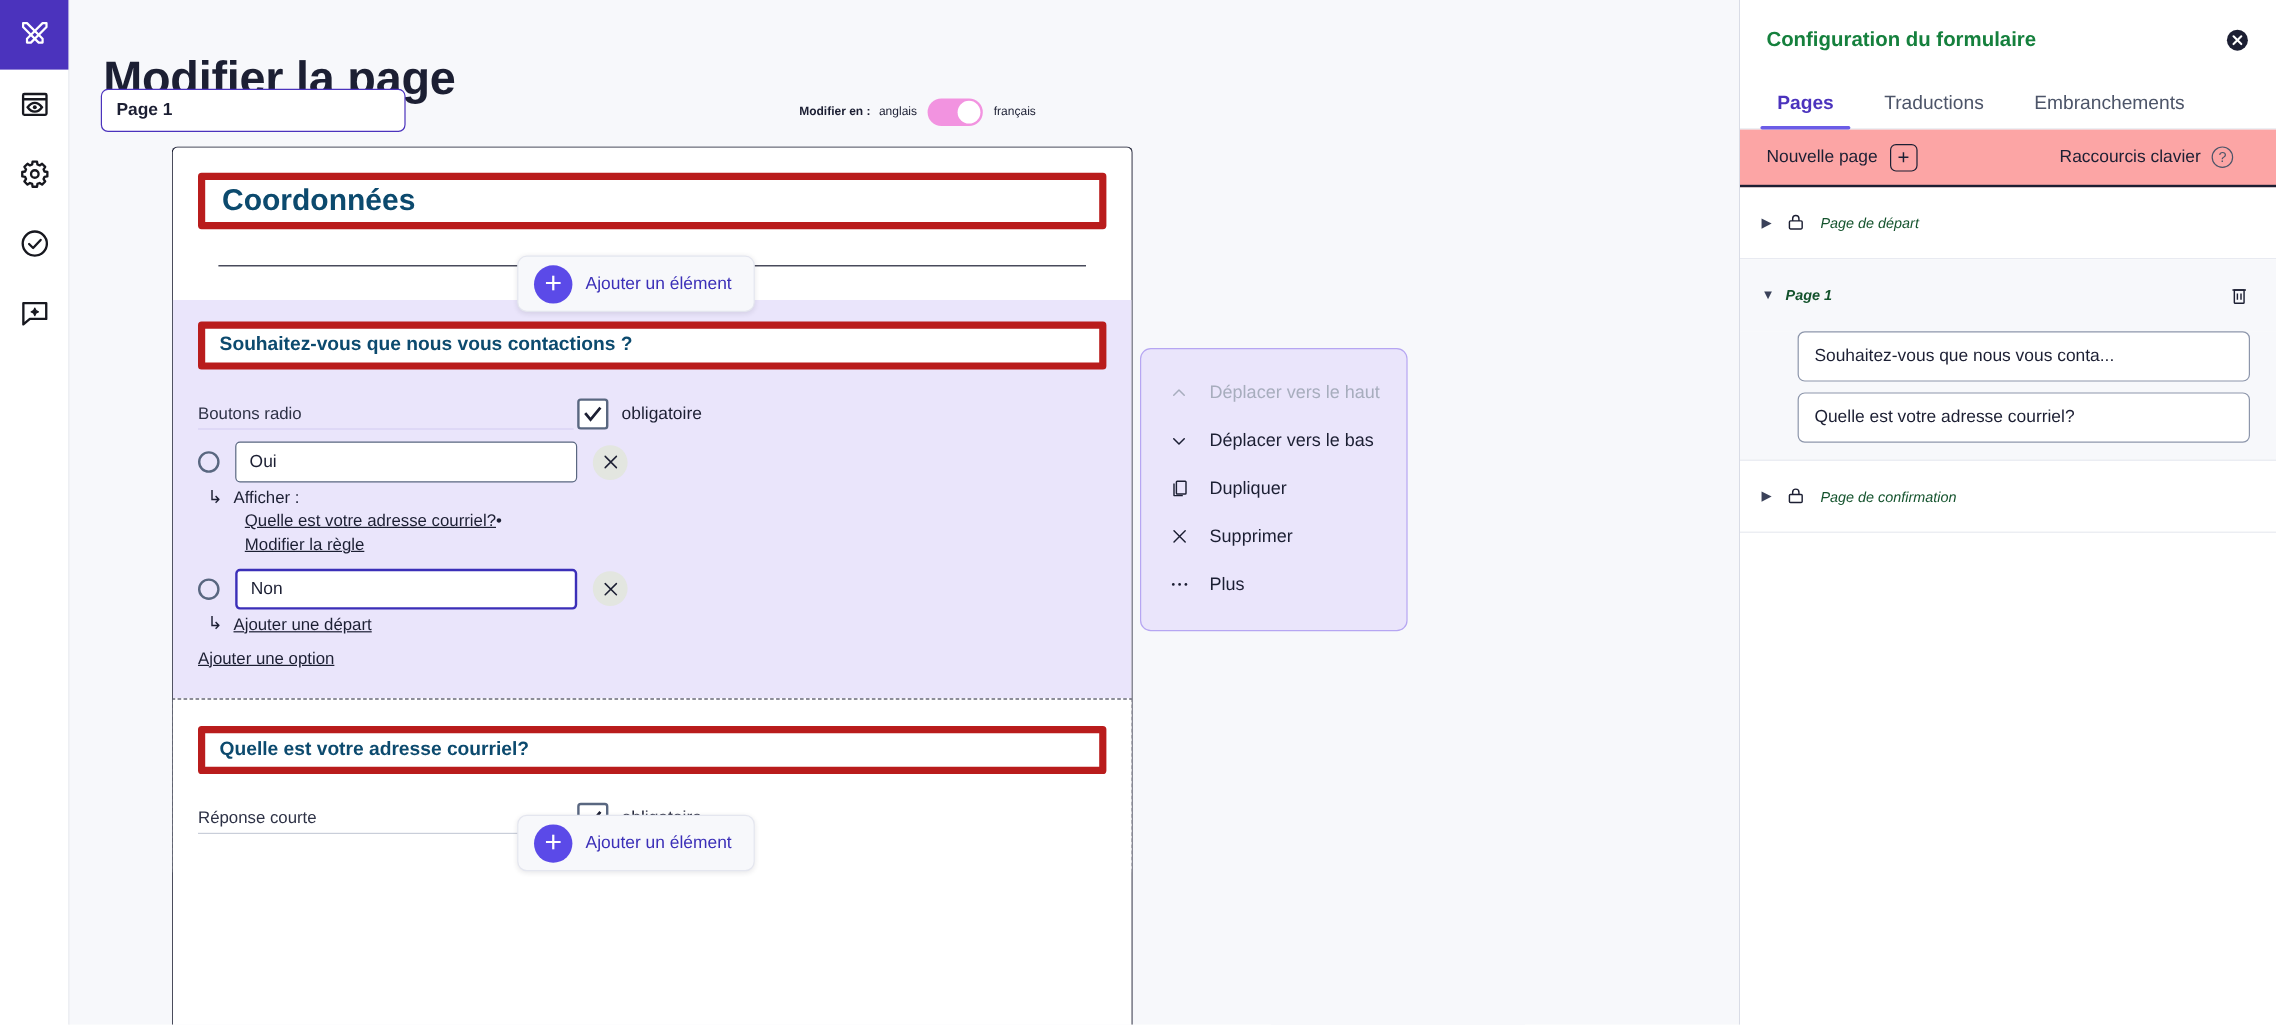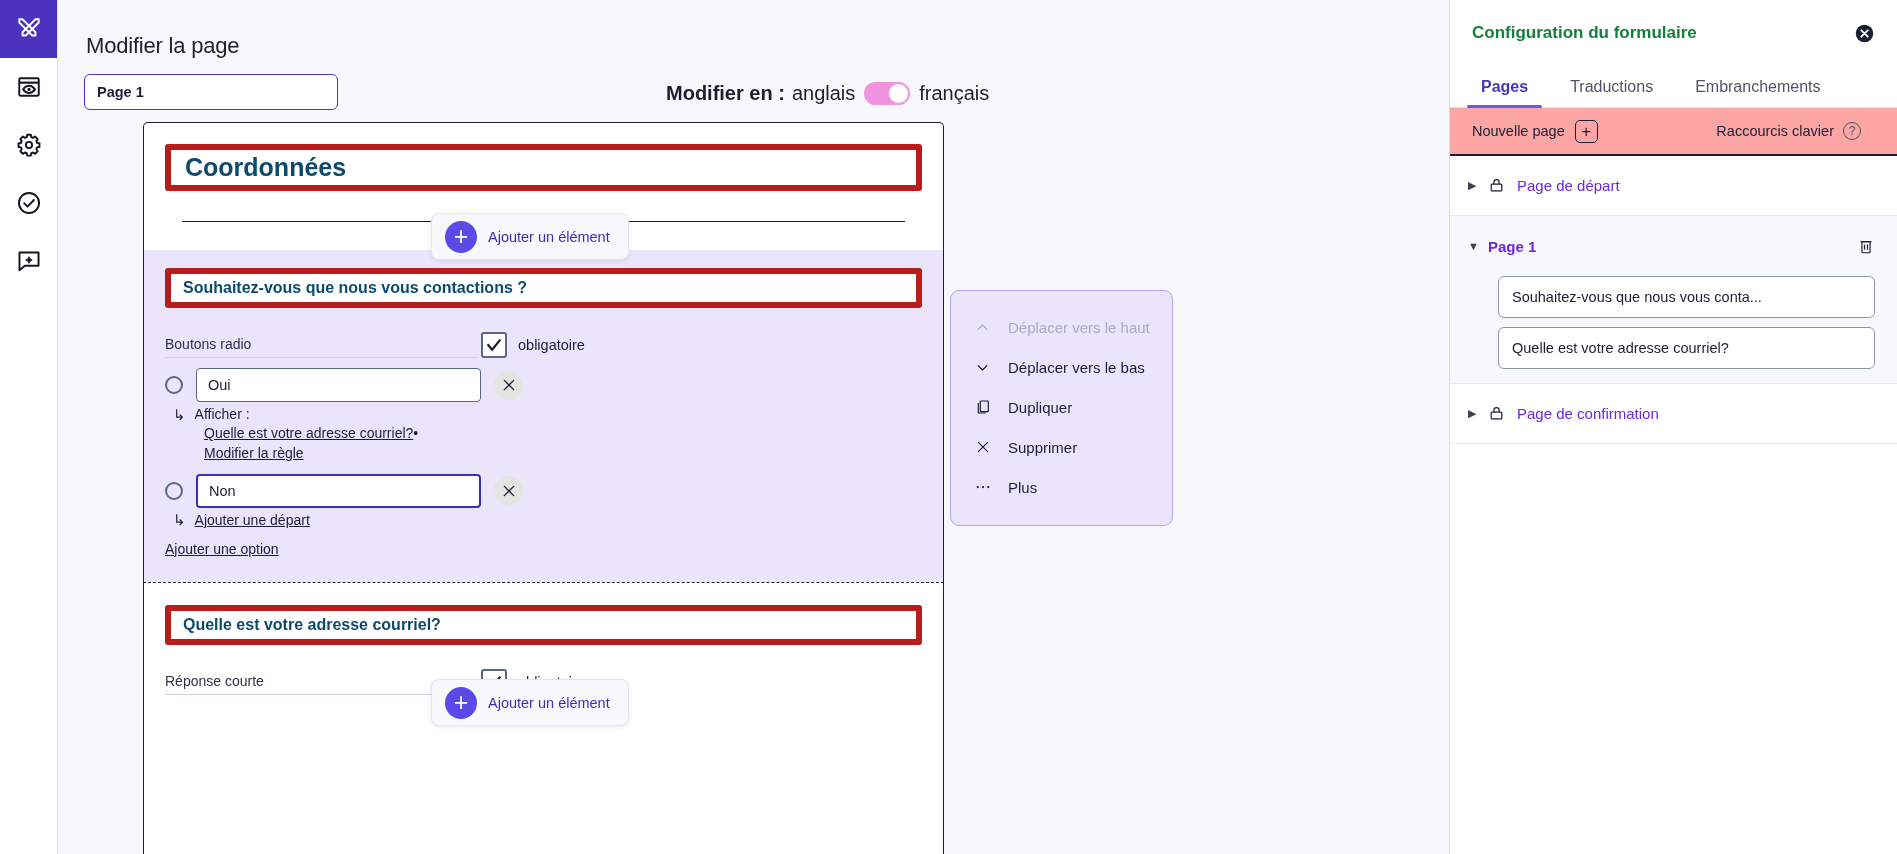--- a/index.html
+++ b/index.html
@@ -44,22 +44,22 @@
   .center {
     position: relative;
     flex: 1;
     height: 854px;
     background: #f7f8fb;
     overflow: hidden;
   }
   .page-title {
     position: absolute;
     left: 28px; top: 18px;
-    font-size: 22px;
-    font-weight: 400;
+    font-size: 39px;
+    font-weight: 700;
     letter-spacing: -0.2px;
     color: #1c1f33;
   }
   .page-name-input {
     position: absolute;
     left: 26px; top: 74px;
     width: 254px; height: 36px;
     border: 1px solid #4b33bd;
     border-radius: 6px;
     background: #ffffff;
@@ -68,21 +68,21 @@
     font-weight: 700;
     color: #1c1f33;
     padding: 0 12px;
     outline: none;
   }
   .lang-switch {
     position: absolute;
     top: 82px; left: 608px;
     display: flex;
     align-items: center;
-    font-size: 20px;
+    font-size: 10px;
     color: #1c1f33;
     white-space: nowrap;
   }
   .lang-switch .lbl-strong { font-weight: 700; }
   .lang-switch .lbl { margin-left: 7px; }
   .toggle {
     width: 46px; height: 23px;
     border-radius: 12px;
     background: #f293e0;
     position: relative;
@@ -420,21 +420,21 @@
     cursor: pointer;
   }
   .page-row .caret {
     width: 20px;
     font-size: 11px;
     color: #3a4159;
     flex: 0 0 auto;
     display: flex; align-items: center;
   }
   .page-row .lock { margin-right: 12px; display: flex; flex: 0 0 auto; }
-  .page-row .nm { font-size: 15px; color: #6d28d9; }
+  .page-row .nm { font-size: 12px; color: #14532d; font-style: italic; }
   .page-row.expanded { background: #f7f8fb; border-bottom: none; }
   .page-row.expanded .nm { font-weight: 700; }
   .page-row .trash { margin-left: auto; display: flex; cursor: pointer; }
   .page-children {
     background: #f7f8fb;
     padding: 0 22px 14px 48px;
     border-bottom: 1px solid #e8eaf1;
   }
   .child-item {
     height: 42px;

